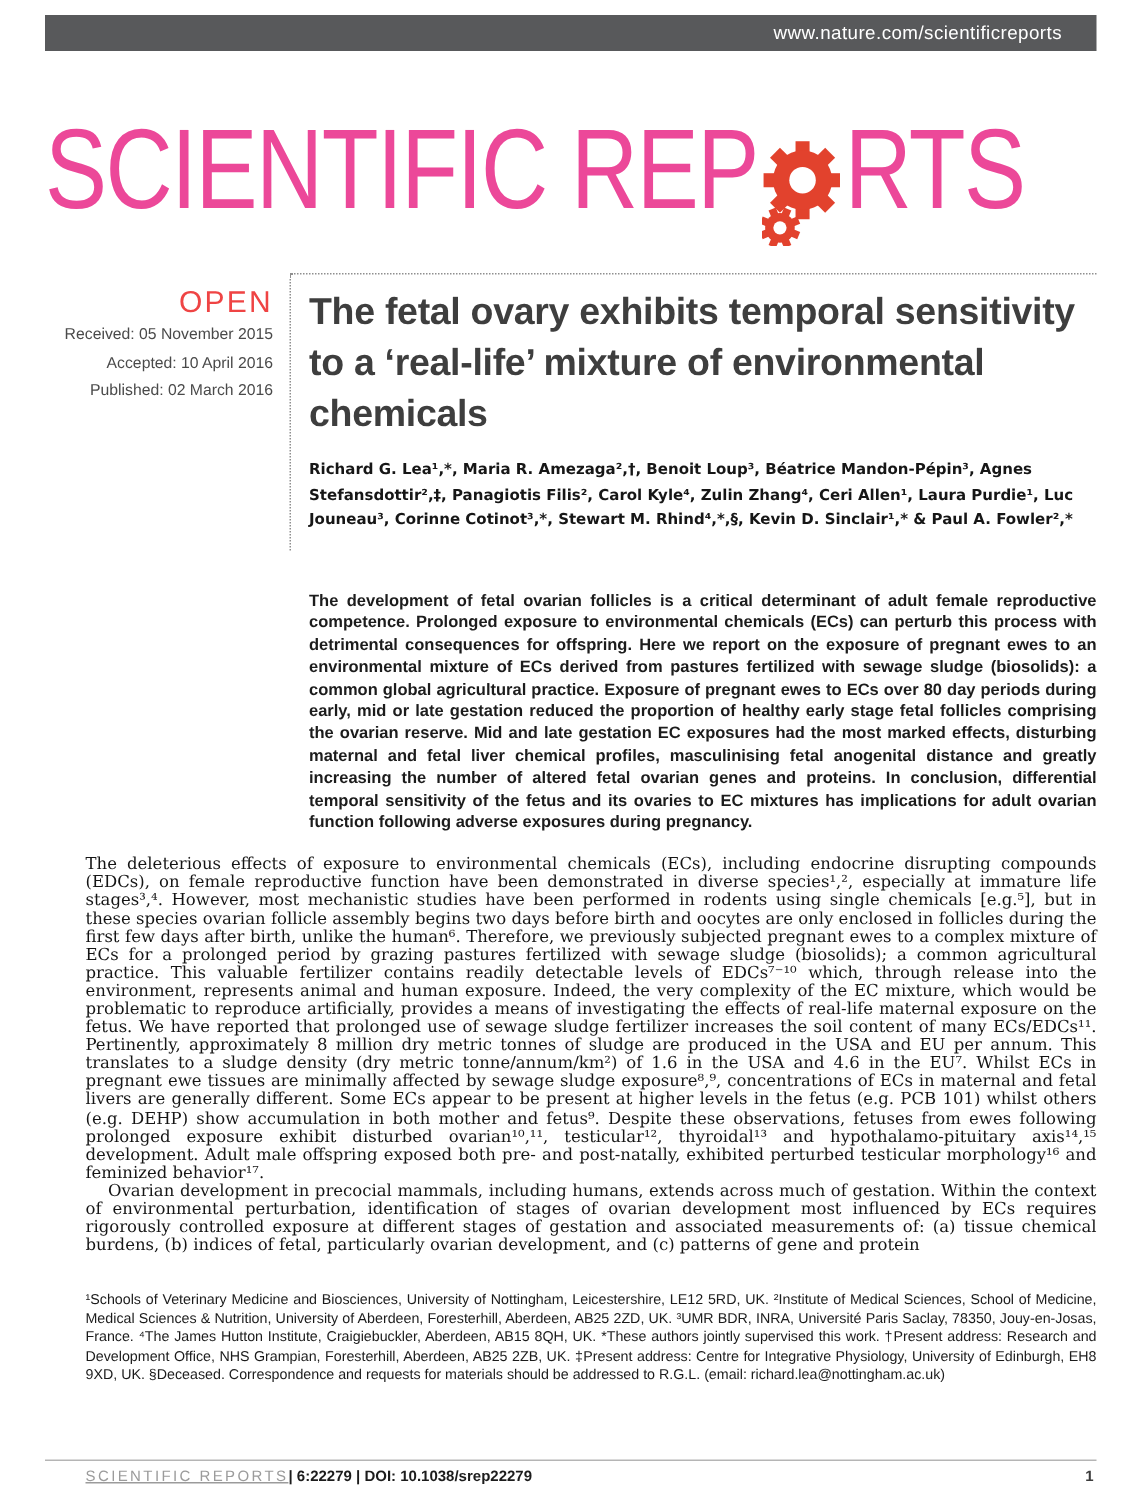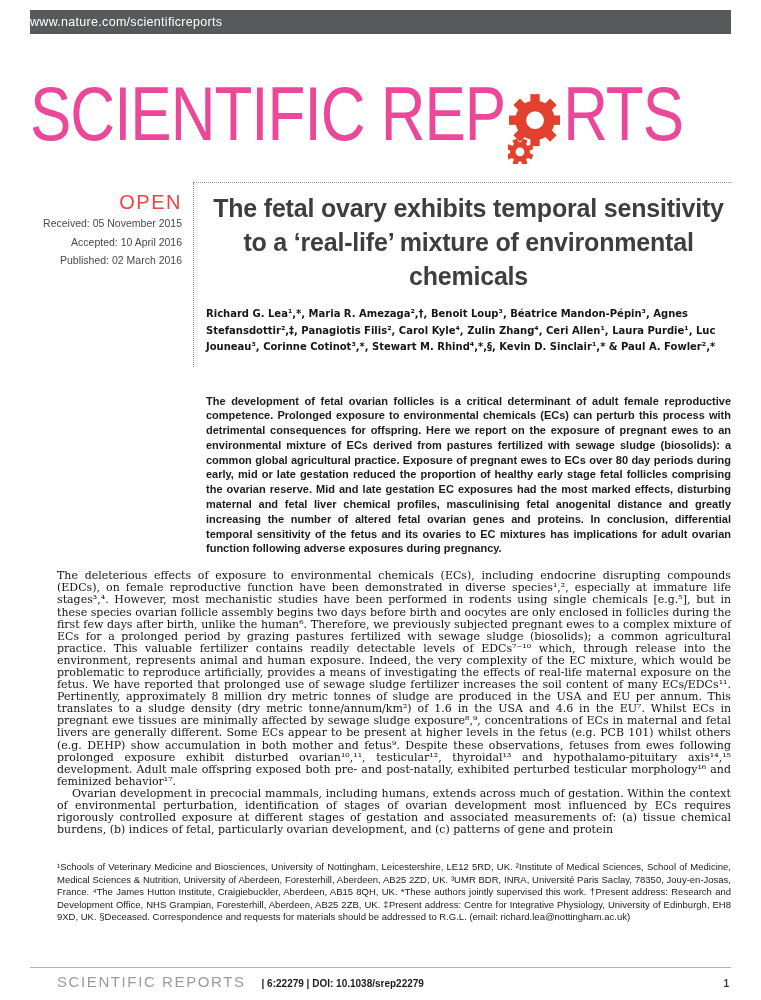--- a/index.html
+++ b/index.html
@@ -3,38 +3,38 @@
 <meta charset="utf-8">
 <style>
   * { margin:0; padding:0; box-sizing:border-box; }
   body {
     width:761px; height:1000px; background:#ffffff; position:relative; overflow:hidden;
     font-family:"Liberation Sans", sans-serif; color:#1a1a1a;
   }
   
   .topbar {
     margin:10px 30px 0; height:24px; background:#58595b; color:#ffffff;
-    display:flex; align-items:center; justify-content:flex-start;
-    padding-right:13px; font-size:12.5px; letter-spacing:.3px;
+    display:flex; align-items:center; justify-content:flex-end;
+    padding-right:23px; font-size:12.5px; letter-spacing:.3px;
   }
   
   .logo-row { margin:56px 30px 0; display:flex; align-items:flex-end; height:62px; color:#ec4899; }
   .logo-text {
     font-size:62px; line-height:62px; font-weight:300; letter-spacing:-1px;
     transform:scaleY(1.22); transform-origin:bottom left; white-space:pre;
   }
   .gears { margin:0 3px -12px 3px; flex:none; }
   
   .content { display:flex; margin:30px 30px 0; }
   .rail { width:163px; flex:none; text-align:right; padding:9px 11px 0 0; }
   .open { color:#ef4444; font-size:20px; font-weight:400; letter-spacing:1.5px; }
   .dates { font-size:10.5px; line-height:18.5px; color:#4a4a4a; }
   .main { flex:1; border-top:1px dotted #8f8f8f; }
   .head { border-left:1px dotted #8f8f8f; padding:8px 0 11px 12px; }
-  h1 { font-size:25px; line-height:34px; font-weight:700; color:#3e3e3e; letter-spacing:-.2px;text-align:center; }
+  h1 { font-size:25px; line-height:34px; font-weight:700; color:#3e3e3e; letter-spacing:-.2px; }
   .authors {
     margin-top:13px; font-family:"DejaVu Sans", sans-serif;
     font-size:10px; font-weight:700; line-height:16.5px; color:#161616;
   }
   .abstract {
     padding:3px 0 0 13px; font-size:11px; font-weight:700;
     line-height:14.8px; text-align:justify; color:#1c1c1c;margin-top:24px;
   }
   
   .body-text {
@@ -45,22 +45,22 @@
   .footnotes {
     margin:25px 30px 0 57px; font-family:Liberation Sans, sans-serif;
     font-size:9.5px; line-height:12.5px; text-align:justify; color:#1b1b1b;
   }
   
   .footer {
     position:absolute; left:30px; right:30px; bottom:10px; background:#ffffff;
     border-top:1px solid #b5b5b5; padding:5px 2px 0 27px;
     display:flex; align-items:baseline; font-size:10px;
   }
-  .footer .journal { color:#9b9b9b; font-weight:400; letter-spacing:1.6px; font-size:15px; }
-  .footer .meta { margin-left:16px; font-weight:700; color:#1c1c1c; }
+  .footer .journal { color:#9b9b9b; font-weight:400; letter-spacing:1.6px; font-size:10px;text-decoration:underline; }
+  .footer .meta { margin-left:0; font-weight:700; color:#1c1c1c; }
   .footer .page-num { margin-left:auto; font-weight:700; color:#3c3c3c; }
 </style>
 </head>
 <body>
 
 <div class="page">
 
   <header class="topbar">
     <span class="url">www.nature.com/scientificreports</span>
   </header>

